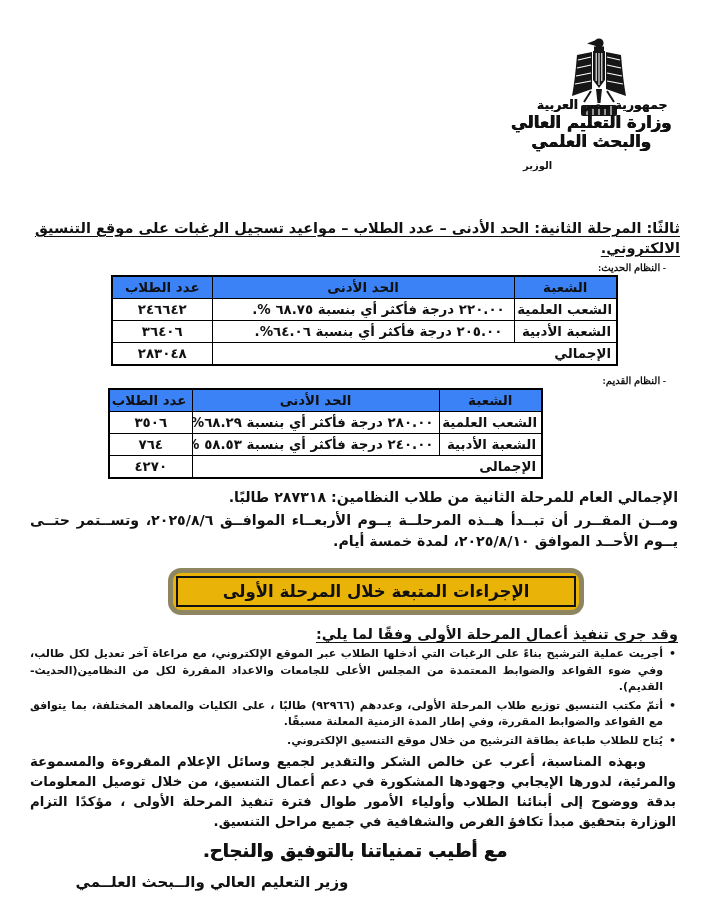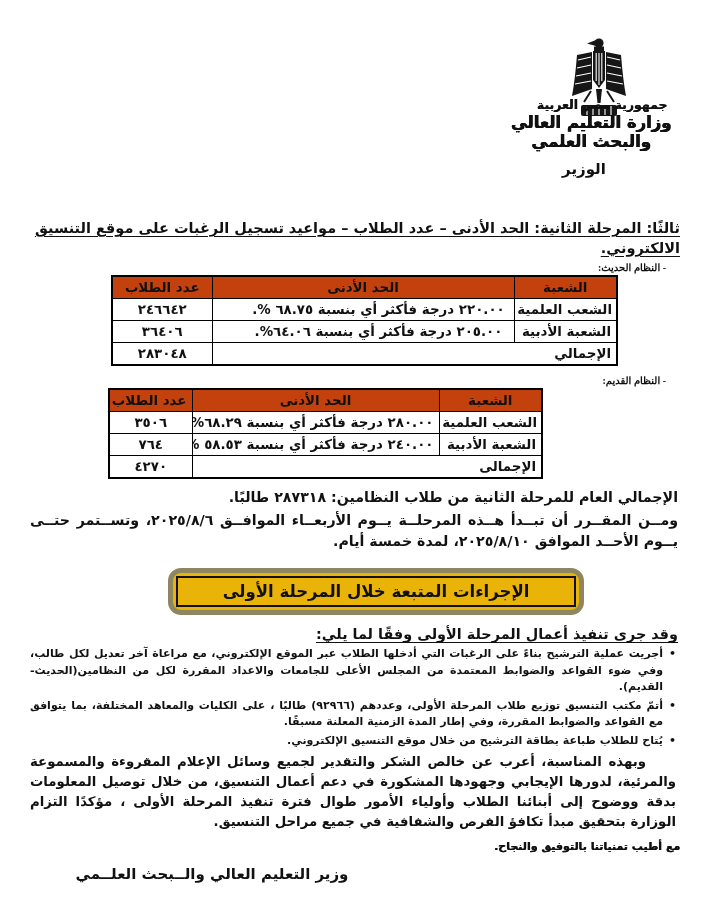--- a/index.html
+++ b/index.html
@@ -12,49 +12,49 @@
   .hdr-emblem{position:absolute;top:36px;right:84px;width:58px;height:92px;}
   .hdr-republic{
     position:absolute;top:97px;right:40px;width:140px;text-align:center;
     font-size:12.5px;letter-spacing:.5px;text-shadow:.4px 0 0 #111;
   }
   .hdr-ministry{
     position:absolute;top:113px;right:26px;width:190px;text-align:center;
     font-size:16.5px;letter-spacing:.5px;text-shadow:.6px 0 0 #111, 0 .4px 0 #111;
   }
   .hdr-minister{
-    position:absolute;top:160px;right:80px;width:96px;text-align:center;
-    font-size:15px;letter-spacing:2px;
+    position:absolute;top:160px;right:93px;width:96px;text-align:left;
+    font-size:10px;letter-spacing:2px;
   }
   
   .content{position:absolute;top:219px;right:32px;left:30px;}
   .title{font-size:14.5px;text-decoration:underline;text-underline-offset:3px;line-height:1.35;}
   .sys-label{font-size:10px;margin:4px 14px 2px 0;font-family:Liberation Serif, serif;}
   table{border-collapse:collapse;border:2px solid #000;font-size:13.4px;table-layout:fixed;}
   th,td{border:1px solid #000;height:21px;padding:0 5px;overflow:hidden;white-space:nowrap;}
-  th{background:#c2410c;text-align:center;}
+  th{background:#3b82f6;text-align:center;}
   td.branch{text-align:right;}
   td.minimum{text-align:center;padding-left:36px;}
   td.count{text-align:center;}
   td.total-lbl{text-align:right;margin-top:23px;}
   .t1{width:505px;margin:2px 62px 0 auto;}
   .t2{width:433px;margin:2px 137px 0 auto;}
   .p-total{font-size:14.2px;margin:9px 2px 0 0;line-height:1.3;}
   .p-sched{font-size:14.2px;margin:3px 2px 16px 0;text-align:justify;line-height:1.5;}
   .box-outer{
     width:400px;margin:11px 96px 0 auto;background:#eab308;
     border:5px solid #8d8661;border-radius:13px;padding:3px;
   }
   .box-inner{border:2px solid #111;text-align:center;font-size:16.5px;padding:4px 6px;}
   .proc-head{font-size:14.4px;text-decoration:underline;text-underline-offset:3px;margin:11px 2px 4px 0;}
   ul.bullets{margin:3px 4px 0 0;padding:0;list-style:none;font-size:11px;line-height:1.5;text-align:justify;}
   ul.bullets li{position:relative;padding-right:13px;margin-bottom:2px;}
   ul.bullets li::before{content:"\2022";position:absolute;right:0;top:0;}
   .closing{font-size:13.3px;line-height:1.5;text-align:justify;text-indent:30px;margin:3px 4px 0 0;}
-  .wishes{font-size:11px;margin:8px 0 0 0;text-shadow:.5px 0 0 #111;}
+  .wishes{text-align:center;font-size:18px;margin:8px 0 0 0;text-shadow:.5px 0 0 #111;}
   .sig{width:312px;margin:12px auto 0 26px;text-align:center;}
   .sig-title{font-size:15px;line-height:1.3;}
   .emblem-shape{fill:#161616;stroke:none;}
   .emblem-hatch{stroke:#fff;stroke-width:1.1;}
   .emblem-line{stroke:#161616;stroke-width:2;fill:none;}
 </style>
 </head>
 <body>
 
 <svg class="hdr-emblem" viewBox="0 0 58 92" xmlns="http://www.w3.org/2000/svg">

